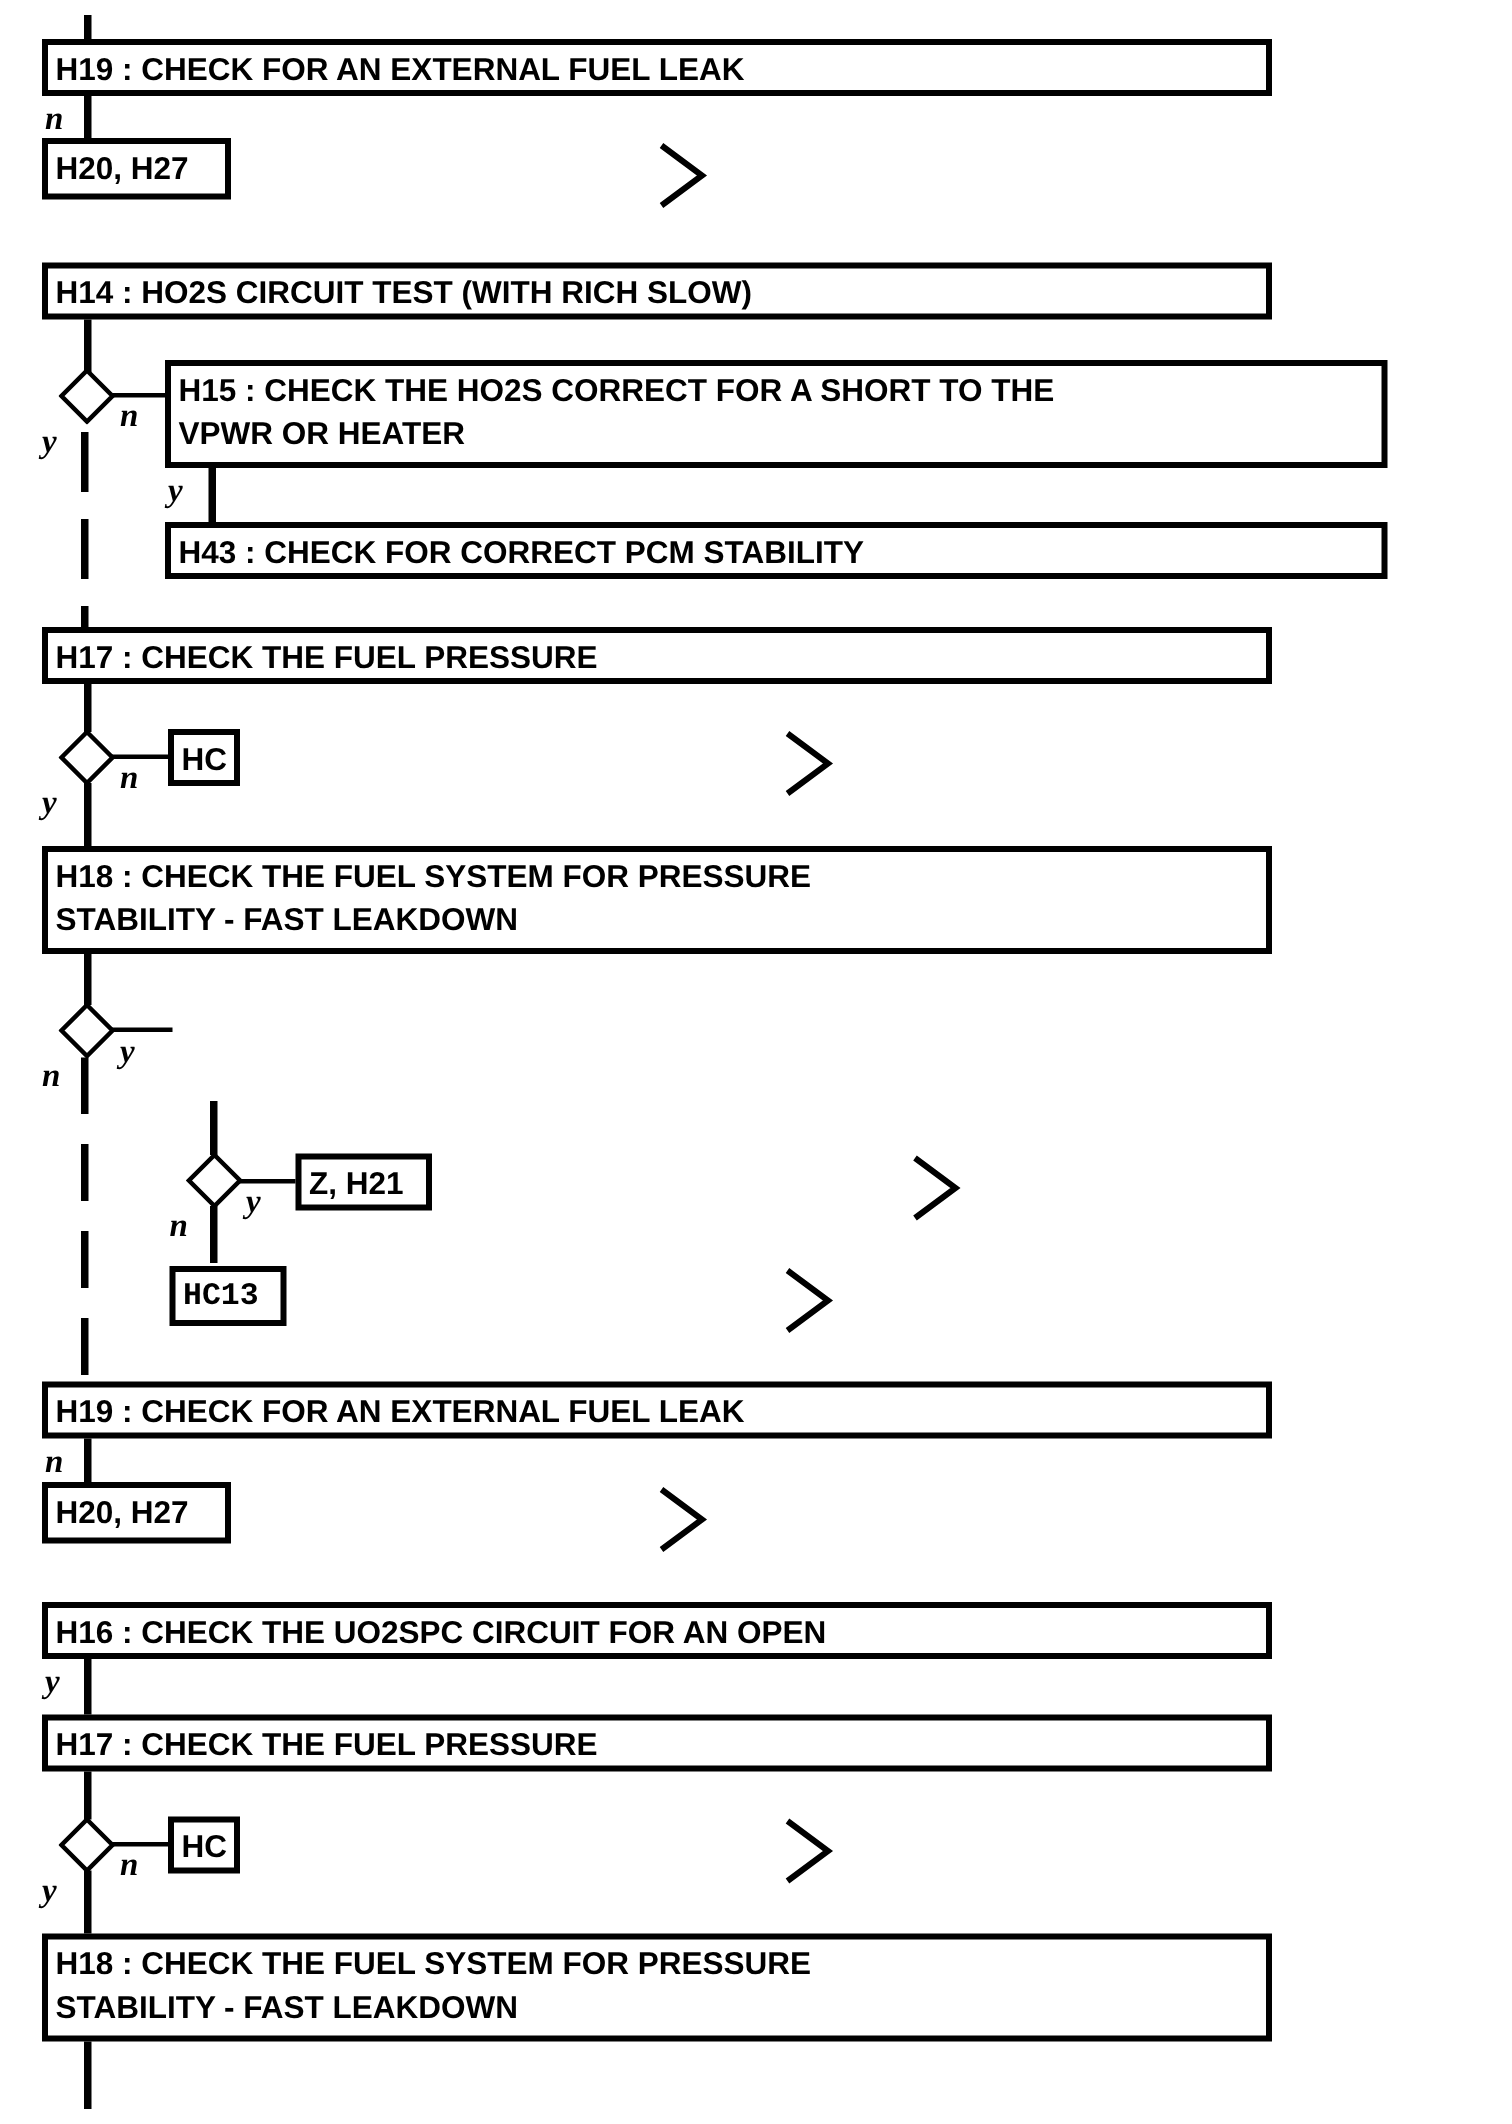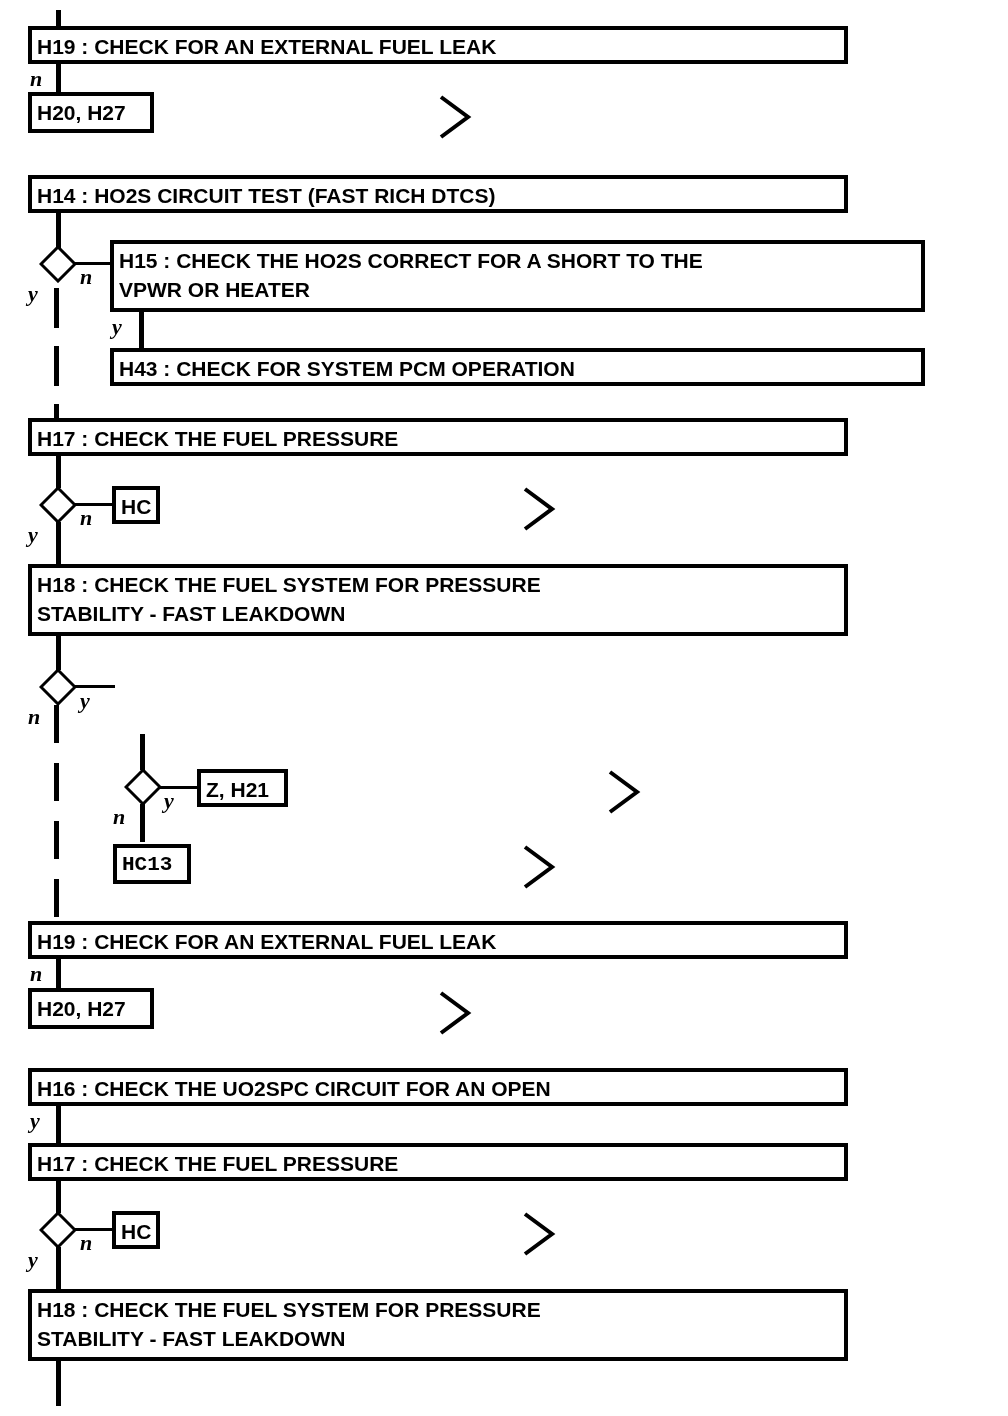--- a/index.html
+++ b/index.html
@@ -97,41 +97,41 @@
   <div class="blabel" style="left:30px; top:68px;">n</div>
 
   <div class="box small" style="left:28px; top:92px; width:126px; height:41px;">H20, H27</div>
 
   <div class="chev" style="left:438px; top:93px;">
     <svg width="36" height="48" viewBox="0 0 36 48">
       <polyline points="3,4 30,24 3,44" fill="none" stroke="#000000" stroke-width="4"></polyline>
     </svg>
   </div>
 
-  <div class="box" style="left:28px; top:175px; width:820px; height:38px;">H14 : HO2S CIRCUIT TEST (FAST RICH DTCS)</div>
+  <div class="box" style="left:28px; top:175px; width:820px; height:38px;">H14 : HO2S CIRCUIT TEST (WITH RICH SLOW)</div>
 
   <div class="vline" style="left:56px; top:212px; height:36px;"></div>
 
   <div class="diamond" style="left:39px; top:245px;">
     <svg width="38" height="38" viewBox="0 0 38 38">
       <polygon points="19,2 36,19 19,36 2,19" fill="#ffffff" stroke="#000000" stroke-width="3"></polygon>
     </svg>
   </div>
   <div class="blabel" style="left:28px; top:283px;">y</div>
   <div class="blabel" style="left:80px; top:266px;">n</div>
 
   <div class="hline thin" style="left:73px; top:262px; width:42px;"></div>
 
   <div class="box" style="left:110px; top:240px; width:815px; height:72px;">H15 : CHECK THE HO2S CORRECT FOR A SHORT TO THE
 VPWR OR HEATER</div>
 
   <div class="vline" style="left:139px; top:311px; height:40px;"></div>
   <div class="blabel" style="left:112px; top:316px;">y</div>
 
-  <div class="box" style="left:110px; top:348px; width:815px; height:38px;">H43 : CHECK FOR SYSTEM PCM OPERATION</div>
+  <div class="box" style="left:110px; top:348px; width:815px; height:38px;">H43 : CHECK FOR CORRECT PCM STABILITY</div>
 
   <div class="vdash" style="left:54px; top:288px; height:134px;
               background-image:repeating-linear-gradient(#000 0 40px, transparent 40px 58px);"></div>
 
   <div class="box" style="left:28px; top:418px; width:820px; height:38px;">H17 : CHECK THE FUEL PRESSURE</div>
 
   <div class="vline" style="left:56px; top:455px; height:33px;"></div>
 
   <div class="diamond" style="left:39px; top:486px;">
     <svg width="38" height="38" viewBox="0 0 38 38">

